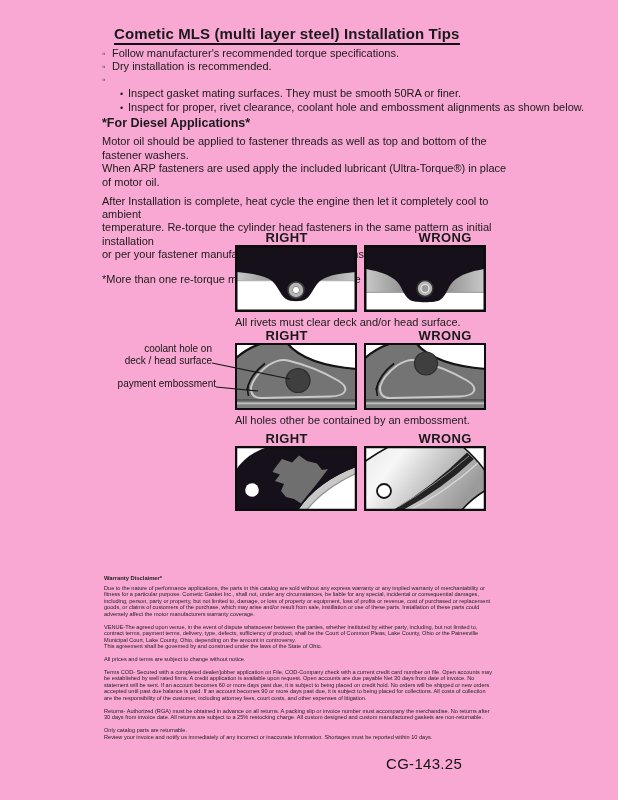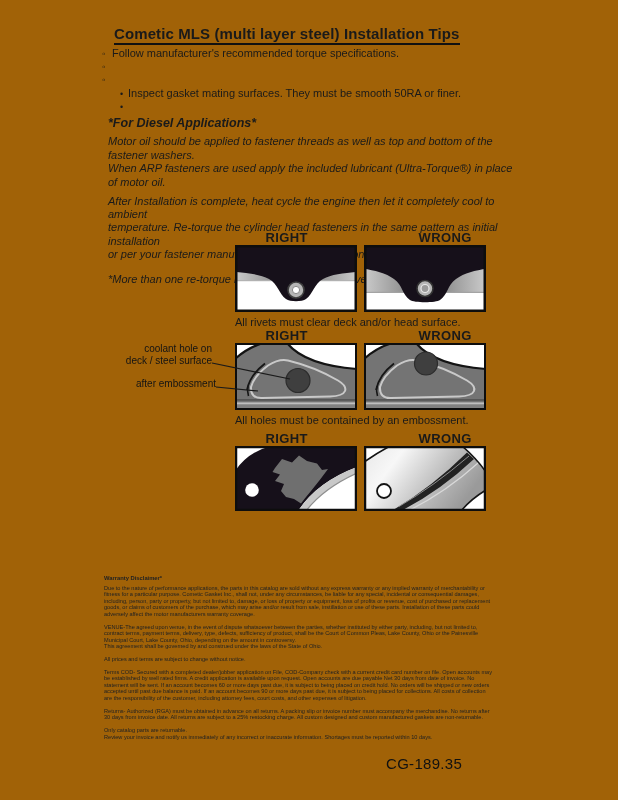--- a/index.html
+++ b/index.html
@@ -1,28 +1,28 @@
 <!DOCTYPE html>
 <html><head>
 <meta charset="utf-8">
 <style>
   html,body{margin:0;padding:0;background:#ffffff;}
-  .page{position:relative;width:618px;height:800px;background:#a16207;
+  .page{position:relative;width:618px;height:800px;background:#f9a8d4;
         font-family:"Liberation Sans",sans-serif;color:#1a1a1a;overflow:hidden;}
 
   .title{position:absolute;left:114px;top:25px;font-size:15px;font-weight:bold;
          letter-spacing:.1px;border-bottom:2px solid #111;padding-bottom:1px;}
 
   .tips{position:absolute;left:102px;top:47px;font-size:11px;line-height:13.2px;}
   .tip{display:flex;align-items:baseline;}
   .tip .m{width:10px;font-size:10px;flex:none;}
   .tip.sub{padding-left:18px;}
   .tip.sub .m{width:8px;font-size:9px;}
 
-  .diesel{position:absolute;left:108px;top:117px;width:412px;font-size:11px;line-height:13.4px;font-style:italic;}
+  .diesel{position:absolute;left:102px;top:117px;width:412px;font-size:11px;line-height:13.4px;}
   .diesel h2{font-size:12.5px;font-weight:bold;margin:0 0 5px 0;}
   .diesel p{margin:0 0 5.5px 0;white-space:pre-line;}
   .diesel p.note{margin-top:11px;}
 
   .fig{position:absolute;left:235px;width:262px;}
   #fig1{top:231px;} #fig2{top:329px;} #fig3{top:432px;}
   .fig-labels{display:flex;font-size:13px;font-weight:600;letter-spacing:.4px;
               line-height:14px;margin-bottom:0;gap:48px;}
   .fig-labels span{width:122px;text-align:center;}
   .fig-labels span+span{margin-left:7px;}
@@ -69,30 +69,32 @@
 
   <div class="title">Cometic MLS (multi layer steel) Installation Tips</div>
 
   <div class="tips">
     <div class="tip">
         <span class="m">◦</span>
         <span>Follow manufacturer's recommended torque specifications.</span>
       </div>
     <div class="tip">
         <span class="m">◦</span>
+        <span>Dry installation is recommended.</span>
       </div>
     <div class="tip">
         <span class="m">◦</span>
       </div>
     <div class="tip sub">
         <span class="m">•</span>
         <span>Inspect gasket mating surfaces.  They must be smooth 50RA or finer.</span>
       </div>
     <div class="tip sub">
         <span class="m">•</span>
+        <span>Inspect for proper, rivet clearance, coolant hole and embossment alignments as shown below.</span>
       </div>
   </div>
 
   <div class="diesel">
     <h2>*For Diesel Applications*</h2>
     <p>Motor oil should be applied to fastener threads as well as top and bottom of the fastener washers.
 When ARP fasteners are used apply the included lubricant (Ultra-Torque®) in place of motor oil.</p>
     <p>After Installation is complete, heat cycle the engine then let it completely cool to ambient
 temperature. Re-torque the cylinder head fasteners in the same pattern as initial installation
 or per your fastener manufacturer's recommendations.</p>
@@ -155,26 +157,26 @@
         <path d="M16,44 Q19,33 33,22.5 Q44,15.5 53,17.5 Q80,24 103,37.5 Q112,43 110,48 Q108,53 95,53.5 L27,55 Q15.5,55.5 16,44 Z" fill="none" stroke="#c9c9c9" stroke-width="2"></path>
         <path d="M12,47 Q15,32 30,20.5" stroke="#161616" stroke-width="1.8" fill="none"></path>
         <path d="M13.5,53 Q12,48 13,43" stroke="#161616" stroke-width="1.6" fill="none"></path>
         <rect x="0" y="56" width="122" height="1.8" fill="#565656"></rect>
         <rect x="0" y="59.4" width="122" height="2.2" fill="#bfbfbf"></rect>
         <rect x="0" y="61.6" width="122" height="5.4" fill="#818181"></rect>
         <circle cx="62" cy="20.5" r="11.5" fill="#3f3f3f" stroke="#2c2c2c" stroke-width="1.2"></circle>
         <rect x="0" y="0" width="122" height="67" fill="none" stroke="#0d0d0d" stroke-width="4"></rect>
       </svg>
     </div>
-    <div class="caption">All holes must be contained by an embossment.</div>
+    <div class="caption">All holes other be contained by an embossment.</div>
   </div>
 
   <div class="anno" id="anno-coolant">coolant hole on
-deck / steel surface</div>
-  <div class="anno" id="anno-emb">after embossment</div>
+deck / head surface</div>
+  <div class="anno" id="anno-emb">payment embossment</div>
   <svg id="leader" width="210" height="70" viewBox="0 0 210 70">
     <line x1="112" y1="27" x2="190" y2="43" stroke="#1a1a1a" stroke-width="1.2"></line>
     <line x1="116" y1="51" x2="158" y2="55" stroke="#1a1a1a" stroke-width="1.2"></line>
   </svg>
 
   <div class="fig" id="fig3">
     <div class="fig-labels">
       <span>RIGHT</span>
       <span>WRONG</span>
     </div>
@@ -219,15 +221,15 @@
 be established by well rated firms.  A credit application is available upon request.  Open accounts are due payable Net 30 days from date of invoice.  No
 statement will be sent.  If an account becomes 60 or more days past due, it is subject to being placed on credit hold.  No orders will be shipped or new orders
 accepted until past due balance is paid.  If an account becomes 90 or more days past due, it is subject to being placed for collections.  All costs of collection
 are the responsibility of the customer, including attorney fees, court costs, and other expenses of litigation.</div>
     <div class="wpara">Returns- Authorized (RGA) must be obtained in advance on all returns.  A packing slip or invoice number must accompany the merchandise.  No returns after
 30 days from invoice date.  All returns are subject to a 25% restocking charge.  All custom designed and custom manufactured gaskets are non-returnable.</div>
     <div class="wpara">Only catalog parts are returnable.
 Review your invoice and notify us immediately of any incorrect or inaccurate information.  Shortages must be reported within 10 days.</div>
   </div>
 
-  <div class="code">CG-189.35</div>
+  <div class="code">CG-143.25</div>
 
 </div>
 
 </body></html>

